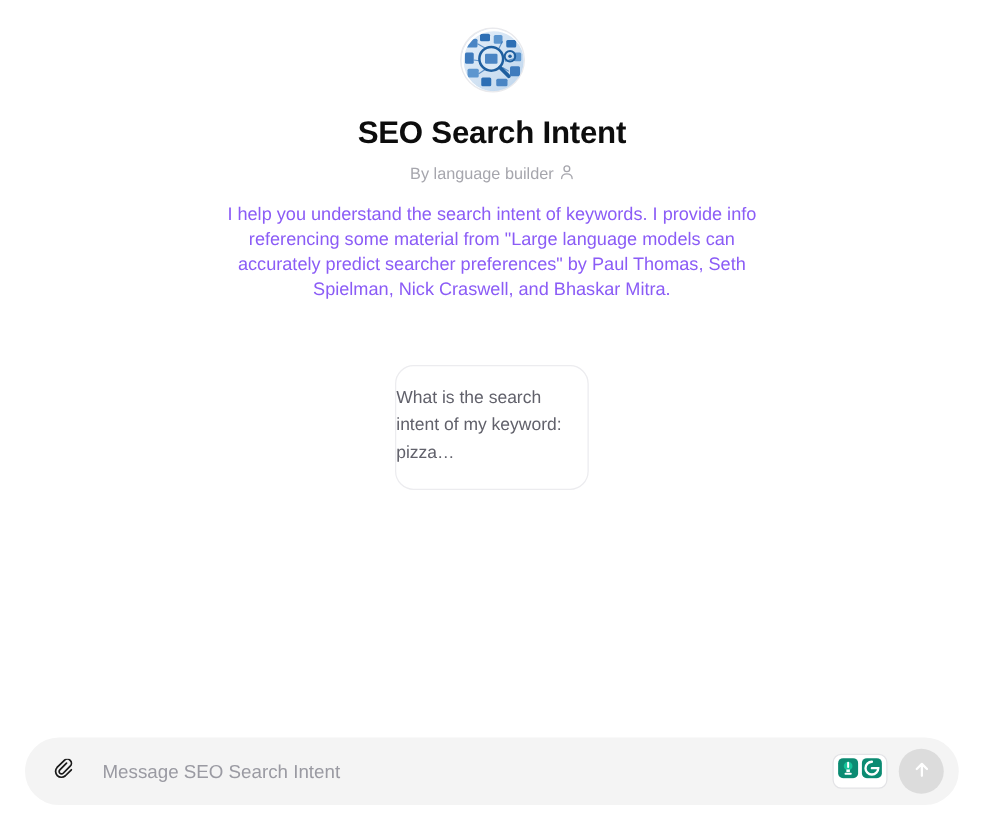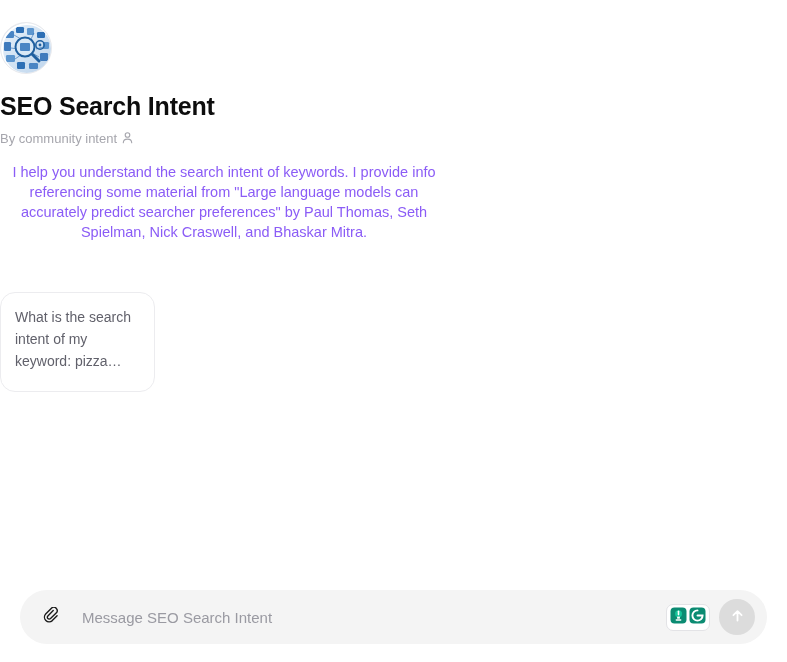--- a/index.html
+++ b/index.html
@@ -18,21 +18,21 @@
     background: #ffffff;
     display: flex;
     flex-direction: column;
   }
 
   
   .main {
     flex: 1 1 auto;
     display: flex;
     flex-direction: column;
-    align-items: flex-start;
+    align-items: center;
     padding-top: 22px;
   }
 
   .gpt-avatar {
     width: 52px;
     height: 52px;
     border-radius: 50%;
     overflow: hidden;
     border: 1px solid #e9e9ec;
     background: #dfe9f3;
@@ -77,21 +77,21 @@
     display: flex;
     gap: 22px;
     justify-content: center;
   }
   .starter-card {
     width: 155px;
     height: 100px;
     border: 1px solid #ececef;
     border-radius: 15px;
     background: #ffffff;
-    padding: 13px 14px;
+    padding: 13px 0;
     font-size: 14px;
     line-height: 22px;
     color: #61616b;
     text-align: left;
     cursor: pointer;
     overflow: hidden;
     font-family: "Liberation Sans", sans-serif;
   }
 
   
@@ -210,21 +210,21 @@
           <rect x="19" y="20" width="10" height="8" rx="1" fill="#4a85c4"></rect>
           <line x1="31" y1="31" x2="38" y2="38" stroke="#1f5f9f" stroke-width="3" stroke-linecap="round"></line>
         </g>
         <circle cx="26" cy="26" r="25" fill="none" stroke="#ffffff" stroke-width="2"></circle>
       </svg>
     </div>
 
     <div class="gpt-title">SEO Search Intent</div>
 
     <div class="byline">
-      <span>By community intent</span>
+      <span>By language builder</span>
       <span class="person-icon">
         <svg width="11" height="12" viewBox="0 0 11 12" fill="none" xmlns="http://www.w3.org/2000/svg">
           <circle cx="5.5" cy="3" r="2.3" stroke="#a6a6ad" stroke-width="1.1"></circle>
           <path d="M1.3 10.8c0-2.3 1.9-3.7 4.2-3.7s4.2 1.4 4.2 3.7" stroke="#a6a6ad" stroke-width="1.1" stroke-linecap="round"></path>
         </svg>
       </span>
     </div>
 
     <div class="gpt-desc">I help you understand the search intent of keywords. I provide info referencing some material from "Large language models can accurately predict searcher preferences" by Paul Thomas, Seth Spielman, Nick Craswell, and Bhaskar Mitra.</div>
 

